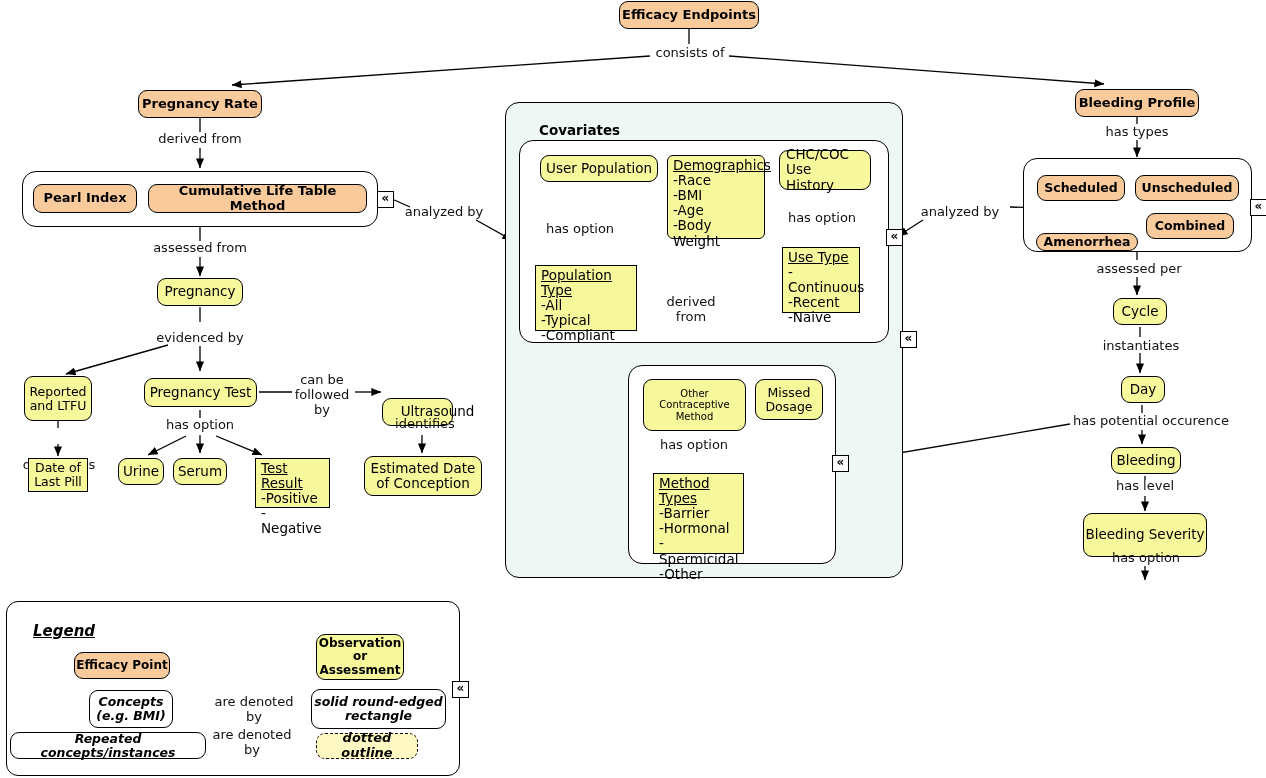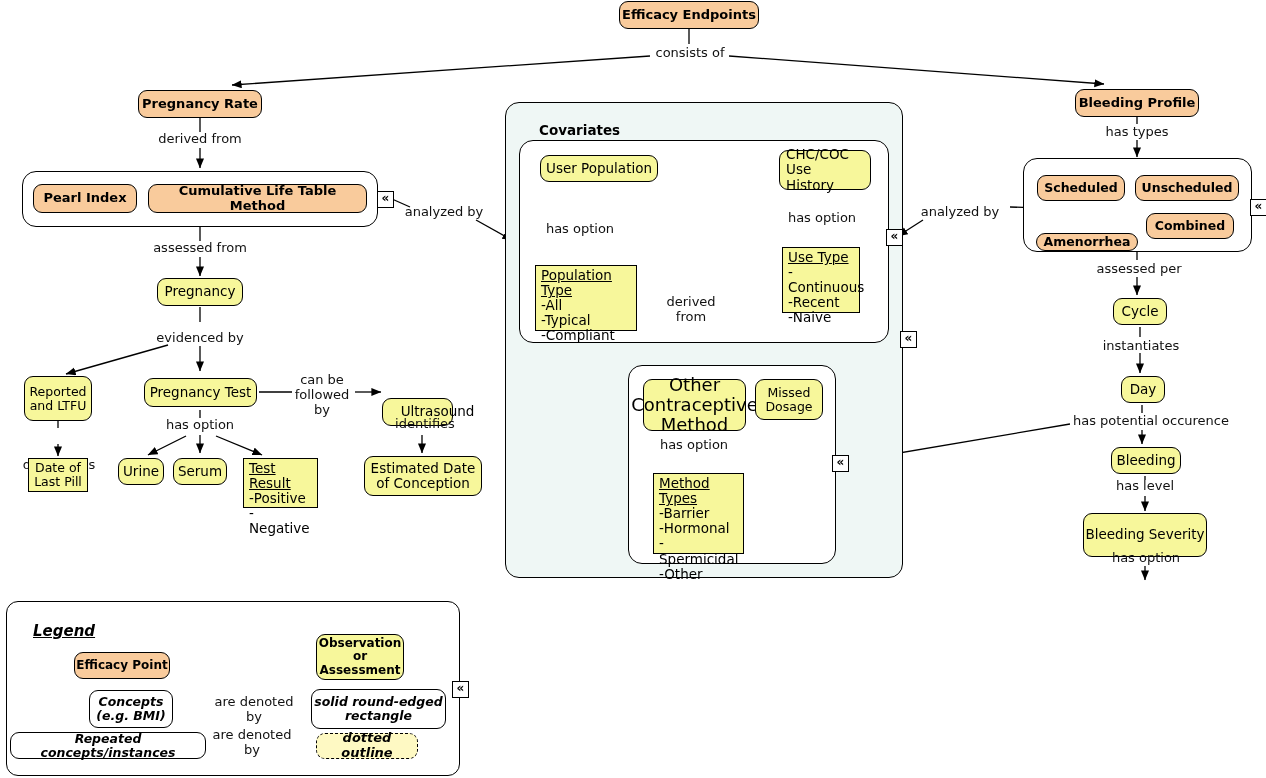--- a/index.html
+++ b/index.html
@@ -171,21 +171,21 @@
   <div class="lbl wrap" style="left:286px;top:373px;width:72px;white-space:pre-line;">can be
 followed by</div>
   <div class="lbl" style="left:160px;top:418px;width:80px;">has option</div>
 
   <div class="node obs" style="left:118px;top:458px;width:46px;height:27px;">
     <span>Urine</span>
   </div>
   <div class="node obs" style="left:173px;top:458px;width:54px;height:27px;">
     <span>Serum</span>
   </div>
-  <div class="node list" style="left:243px;top:458px;width:75px;height:50px;">
+  <div class="node list" style="left:255px;top:458px;width:75px;height:50px;">
     <span class="hd">Test Result</span>
     <span class="it">-Positive</span>
     <span class="it">-Negative</span>
   </div>
 
   <div class="node obs" style="left:382px;top:398px;width:71px;height:28px;padding-left:40px;">
     <span>Ultrasound</span>
   </div>
   <div class="lbl" style="left:382px;top:417px;width:86px;">identifies</div>
   <div class="node obs wrap" style="left:364px;top:456px;width:118px;height:40px;white-space:pre-line;">
@@ -196,20 +196,27 @@
   <div class="node shell" style="left:505px;top:102px;width:398px;height:476px;"></div>
   <div class="grouptitle" style="left:539px;top:122px;">Covariates</div>
   <div class="node group" style="left:519px;top:140px;width:370px;height:203px;"></div>
   <div class="mark" style="left:886px;top:229px;">«</div>
   <div class="mark" style="left:900px;top:331px;">«</div>
   <div class="lbl" style="left:920px;top:205px;width:80px;">analyzed by</div>
 
   <div class="node obs" style="left:540px;top:155px;width:118px;height:27px;">
     <span>User Population</span>
   </div>
+  <div class="node list" style="left:667px;top:155px;width:98px;height:84px;border-radius:6px;">
+    <span class="hd">Demographics</span>
+    <span class="it">-Race</span>
+    <span class="it">-BMI</span>
+    <span class="it">-Age</span>
+    <span class="it">-Body Weight</span>
+  </div>
   <div class="node obs wrap" style="left:779px;top:150px;width:92px;height:40px;white-space:pre-line;text-align:left;
               justify-content:flex-start;padding-left:6px;">
     <span>CHC/COC Use
 History</span>
   </div>
   <div class="lbl" style="left:540px;top:222px;width:80px;">has option</div>
   <div class="node list" style="left:535px;top:265px;width:102px;height:66px;">
     <span class="hd">Population Type</span>
     <span class="it">-All</span>
     <span class="it">-Typical</span>
@@ -220,21 +227,21 @@
     <span class="hd">Use Type</span>
     <span class="it">-Continuous</span>
     <span class="it">-Recent</span>
     <span class="it">-Naive</span>
   </div>
   <div class="lbl wrap" style="left:655px;top:295px;width:72px;white-space:pre-line;">derived
 from</div>
 
   <div class="node group" style="left:628px;top:365px;width:208px;height:199px;"></div>
   <div class="mark" style="left:832px;top:455px;">«</div>
-  <div class="node obs wrap" style="left:643px;top:379px;width:103px;height:52px;white-space:pre-line;font-size:18px;">
+  <div class="node obs wrap" style="left:643px;top:379px;width:103px;height:52px;white-space:pre-line;font-size:10px;">
     <span>Other
 Contraceptive
 Method</span>
   </div>
   <div class="node obs wrap" style="left:755px;top:379px;width:68px;height:41px;white-space:pre-line;font-size:12.5px;">
     <span>Missed
 Dosage</span>
   </div>
   <div class="lbl" style="left:654px;top:438px;width:80px;">has option</div>
   <div class="node list" style="left:653px;top:473px;width:91px;height:81px;">

